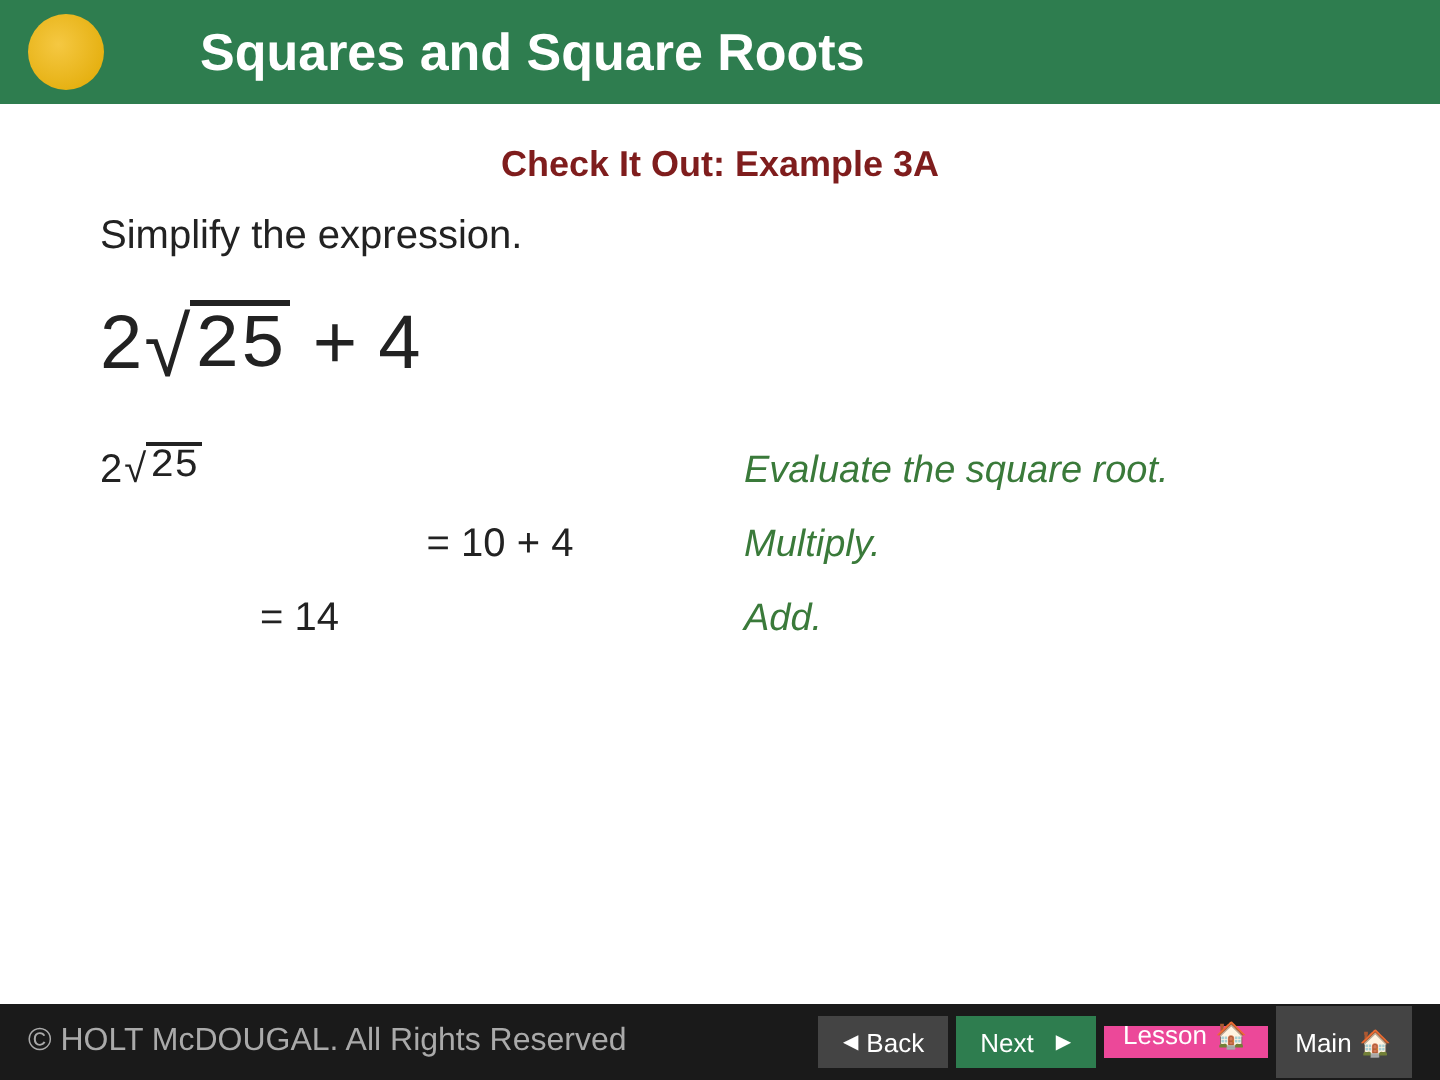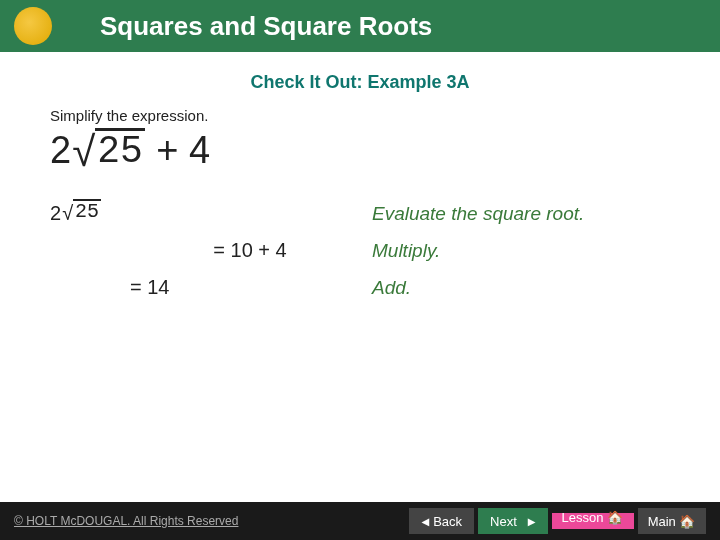--- a/index.html
+++ b/index.html
@@ -44,28 +44,28 @@
     .content {
       padding: 20px 50px 0 50px;
       background: #ffffff;
       min-height: 440px;
     }
 
     .subtitle {
       text-align: center;
       font-size: 18px;
       font-weight: bold;
-      color: #0f766e;
+      color: #7f1d1d;
       margin-bottom: 14px;
     }
 
     .instruction {
-      font-size: 15px;
+      font-size: 20px;
       color: #222;
-      margin-bottom: 4px;
+      margin-bottom: 20px;
       font-weight: normal;
     }
 
     .big-expression {
       font-size: 38px;
       color: #222;
       margin-bottom: 26px;
       display: flex;
       align-items: center;
     }
@@ -138,22 +138,21 @@
       height: 38px;
       background: #1a1a1a;
       display: flex;
       align-items: center;
       justify-content: space-between;
       padding: 0 14px;
     }
 
     .footer-copyright {
       color: #aaa;
-      font-size: 12px;
-      text-decoration: underline;
+      font-size: 16px;
     }
 
     .footer-nav {
       display: flex;
       gap: 4px;
       align-items: center;
     }
 
     .nav-btn {
       background: #444;
@@ -190,21 +189,21 @@
       gap: 4px;
     }
 
     .nav-main {
       background: #444;
       color: #fff;
       border: none;
       padding: 4px 10px;
       font-size: 13px;
       cursor: pointer;
-      height: 26px;
+      height: 36px;
       display: flex;
       align-items: center;
       gap: 4px;
     }
   </style>
 </head>
 <body>
 
 <div class="header">
   <div class="header-icon"></div>

